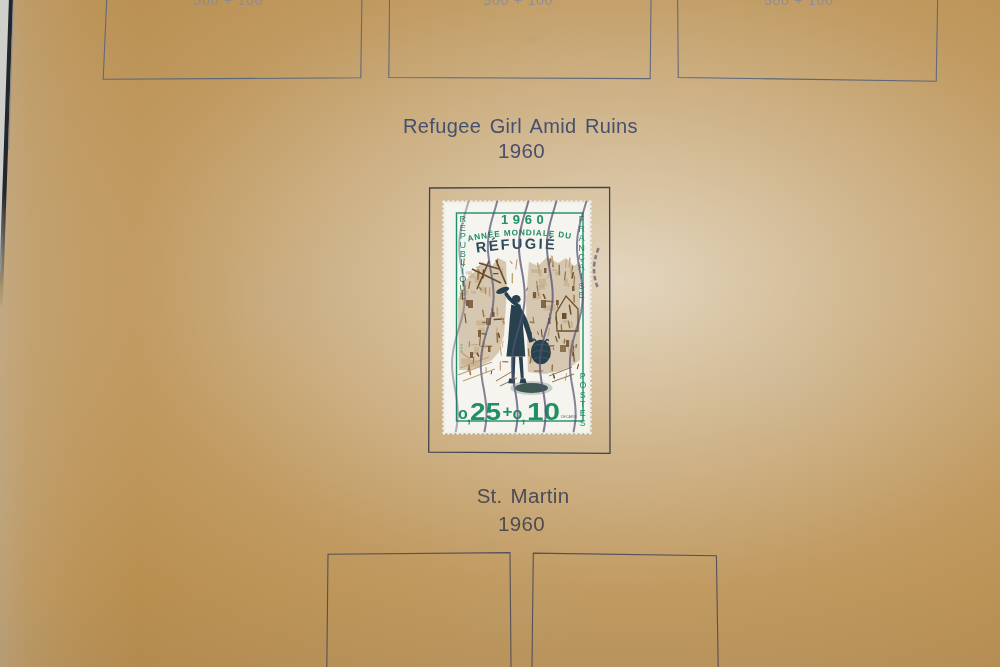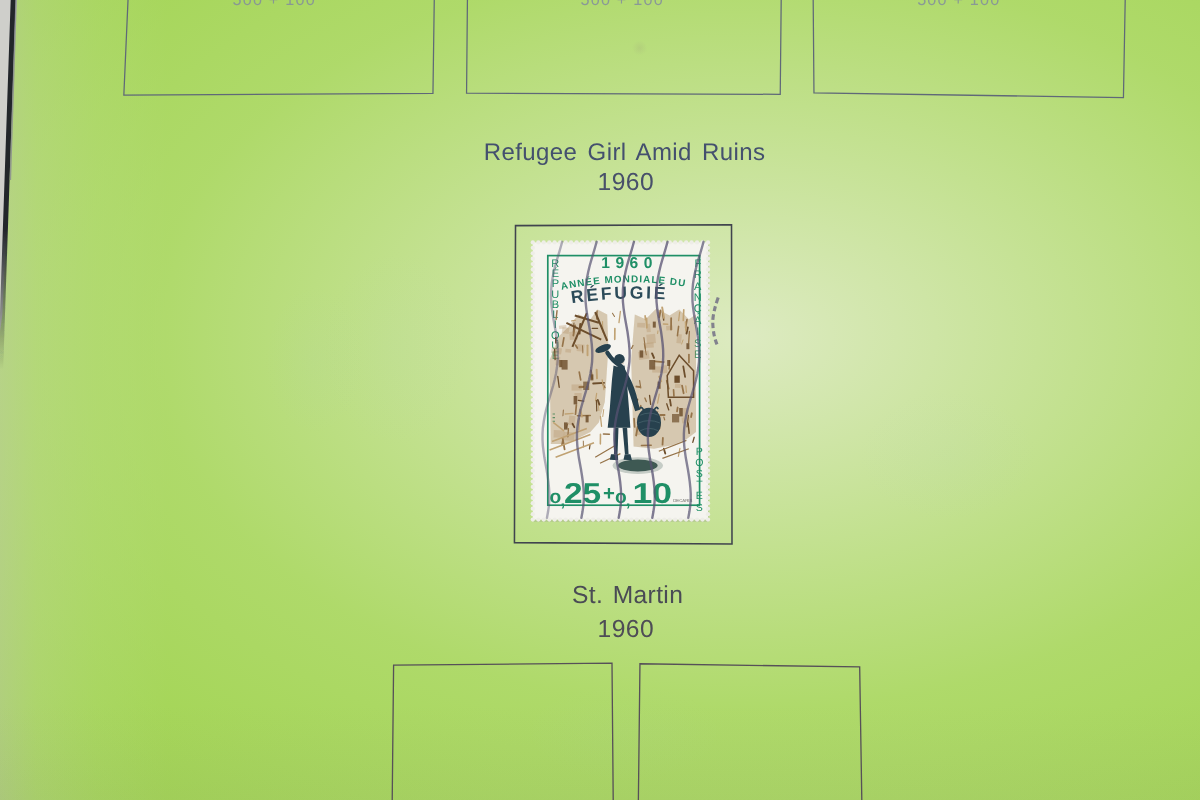--- a/index.html
+++ b/index.html
@@ -1,15 +1,15 @@
 <!DOCTYPE html>
 <html><head><meta charset="utf-8">
 <style>
 html,body{margin:0;padding:0;background:#ebeae4;}
-#page{position:relative;width:1000px;height:667px;overflow:hidden;background:#84cc16;font-family:"Liberation Sans",sans-serif;text-align:right;}
+#page{position:relative;width:1000px;height:667px;overflow:hidden;background:#a16207;font-family:"Liberation Sans",sans-serif;text-align:right;}
 .ov{position:absolute;inset:0;pointer-events:none;}
 </style></head>
 <body>
 <div id="page">
   <div class="ov" style="background:
     radial-gradient(90% 85% at 62% 42%, rgba(243,242,236,0.8) 0%, rgba(239,238,232,0.4) 55%, rgba(228,227,221,0.25) 100%),
     linear-gradient(90deg, rgba(186,186,182,0.38) 0px, rgba(205,205,200,0.2) 30px, rgba(222,221,216,0.08) 80px, rgba(0,0,0,0) 140px);"></div>
   <div class="ov" style="background:linear-gradient(180deg, rgba(0,0,0,0) 88%, rgba(150,150,146,0.10) 100%);"></div>
   <div class="ov" style="background:
      radial-gradient(60px 90px at 262px 300px, rgba(168,192,218,0.05), rgba(0,0,0,0) 70%),

